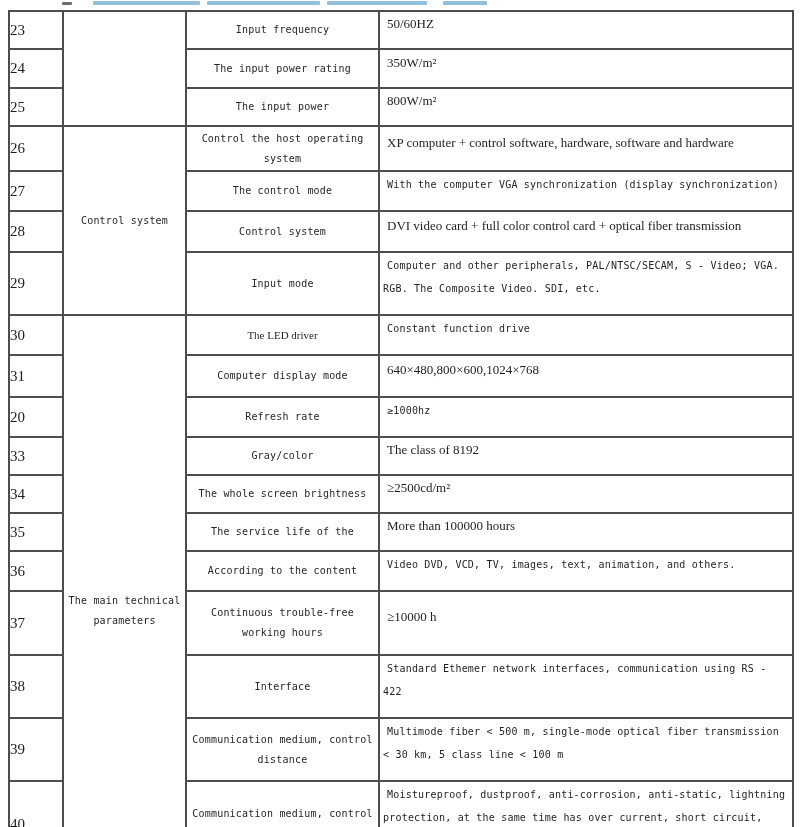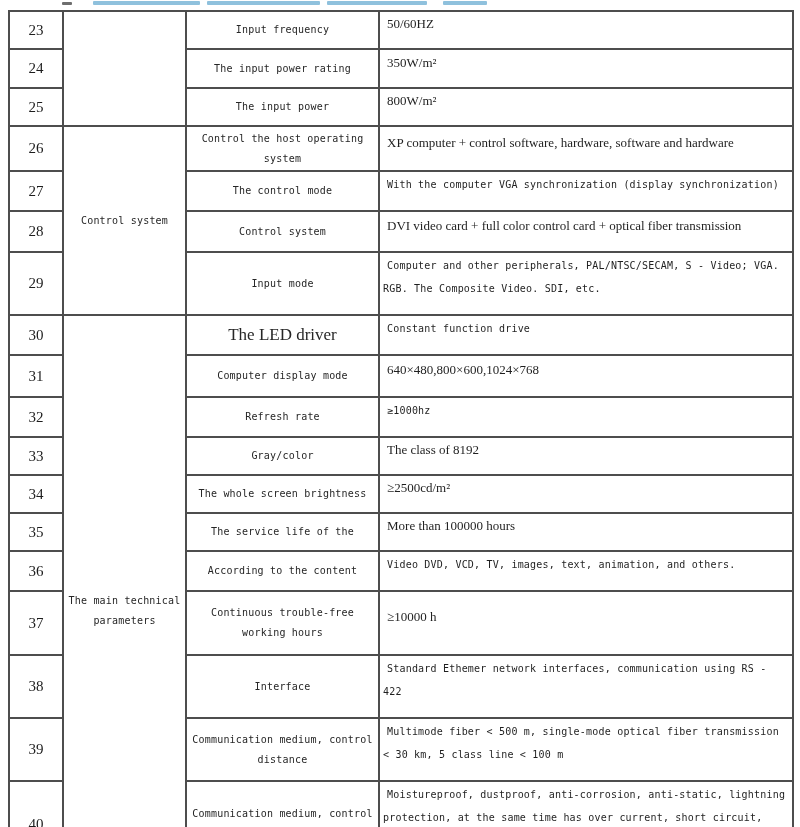--- a/index.html
+++ b/index.html
@@ -47,35 +47,34 @@
   td {
     border: 2px solid #4d4d4d;
     vertical-align: middle;
     overflow: hidden;
     color: #1d1d1d;
     padding: 0;
   }
   td.c-no {
     font-family: "Liberation Serif", serif;
     font-size: 15px;
-    text-align: center;
   }
   td.c-group,
   td.c-param {
     font-family: "DejaVu Sans Mono", monospace;
     font-size: 10px;
     letter-spacing: 0.2px;
     text-align: center;
     line-height: 20px;
     padding: 0 3px;
     color: #262626;
   }
   td.c-param.serif {
     font-family: "Liberation Serif", serif;
-    font-size: 17px;
+    font-size: 11px;
     letter-spacing: 0;
     margin-left: 12px;
   }
   td.c-value {
     font-family: "DejaVu Sans Mono", monospace;
     font-size: 10px;
     letter-spacing: 0.2px;
     text-align: left;
     line-height: 23px;
     padding: 1px 2px 14px 3px;
@@ -150,21 +149,21 @@
         <td class="c-group" rowspan="12">The main technical parameters</td>
         <td class="c-param serif">The LED driver</td>
         <td class="c-value">Constant function drive</td>
       </tr>
       <tr style="height: 42px;">
         <td class="c-no">31</td>
         <td class="c-param">Computer display mode</td>
         <td class="c-value serif">640×480,800×600,1024×768</td>
       </tr>
       <tr style="height: 40px;">
-        <td class="c-no">32</td>
+        <td class="c-no">20</td>
         <td class="c-param">Refresh rate</td>
         <td class="c-value">≥1000hz</td>
       </tr>
       <tr style="height: 36px;">
         <td class="c-no">33</td>
         <td class="c-param">Gray/color</td>
         <td class="c-value serif">The class of 8192</td>
       </tr>
       <tr style="height: 35px;">
         <td class="c-no">34</td>

